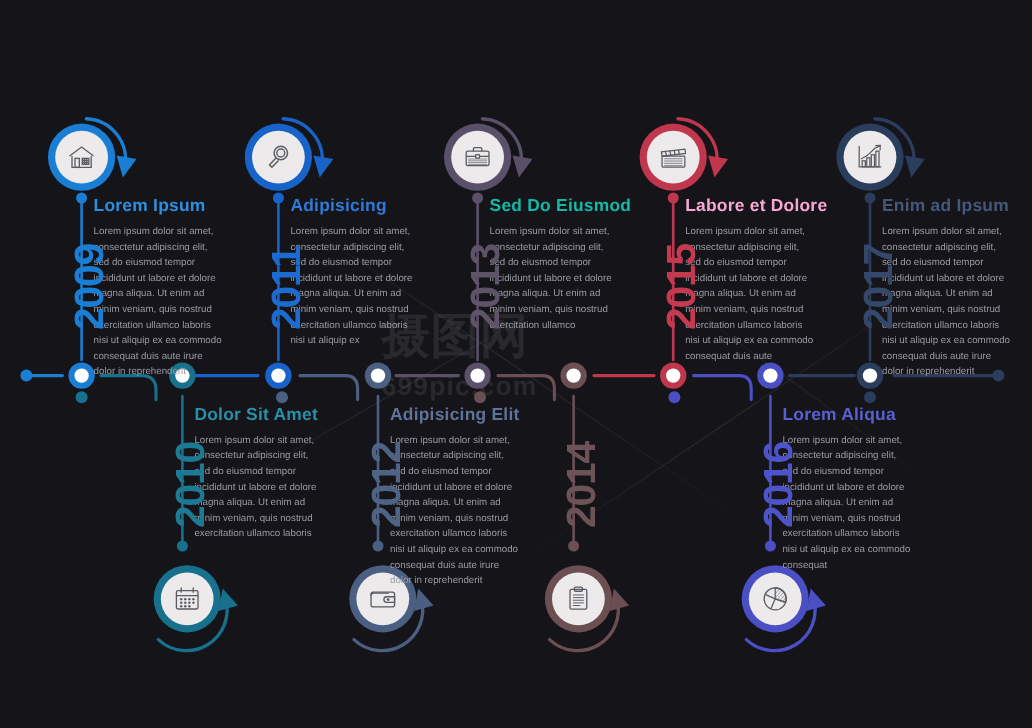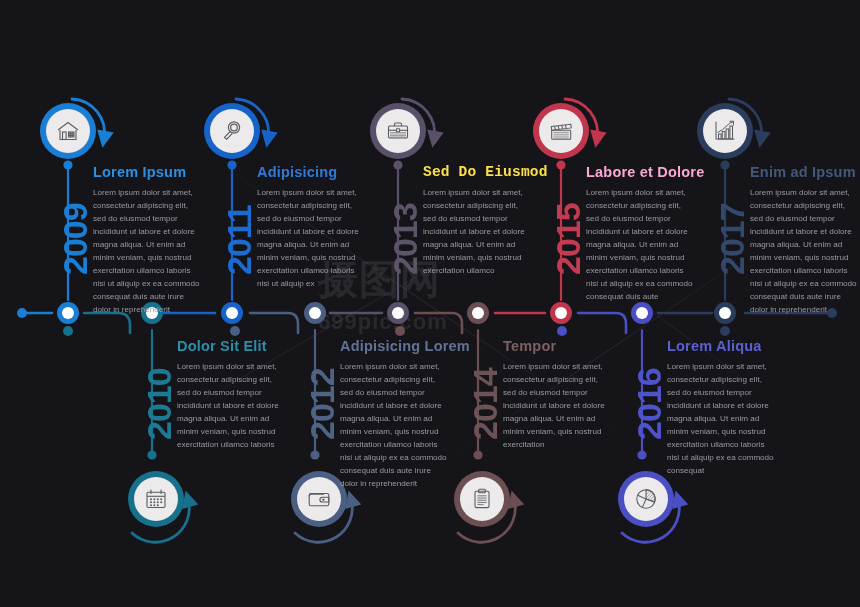--- a/index.html
+++ b/index.html
@@ -14,21 +14,21 @@
   
   .streak{position:absolute;background:linear-gradient(90deg,rgba(255,255,255,0) 0%,rgba(255,255,255,.085) 50%,rgba(255,255,255,0) 100%);height:1px;transform-origin:0 0;pointer-events:none;}
 
   
   .watermark{position:absolute;pointer-events:none;user-select:none;}
   .wm-text{color:rgba(255,255,255,.085);font-weight:700;letter-spacing:1px;}
 
   svg.layer{position:absolute;left:0;top:0;width:860px;height:607px;overflow:visible;}
 
   
-  .entry{position:absolute;margin-left:15px;}
+  .entry{position:absolute;}
   .etitle{
     font-size:14.5px;font-weight:700;letter-spacing:.2px;
     white-space:nowrap;line-height:1;
   }
   .ebody{
     font-size:8.1px;line-height:1.62;color:#9a9aa4;
     font-weight:400;
   }
   .year{
     position:absolute;
@@ -368,53 +368,49 @@
   </div>
   <div class="year" style="left:58px;top:275px;color:#1a7fd4;">2009</div>
 
   <div class="entry" style="left:242px;top:165px;width:108px;">
     <div class="etitle" style="color:#2f7ad8;">Adipisicing</div>
     <div class="ebody" style="margin-top:6px;">Lorem ipsum dolor sit amet, consectetur adipiscing elit, sed do eiusmod tempor incididunt ut labore et dolore magna aliqua. Ut enim ad minim veniam, quis nostrud exercitation ullamco laboris nisi ut aliquip ex</div>
   </div>
   <div class="year" style="left:222px;top:275px;color:#1c6bd0;">2011</div>
 
   <div class="entry" style="left:408px;top:165px;width:108px;">
-    <div class="etitle" style="color:#fde047;font-family:Liberation Mono, monospace;">Sed Do Eiusmod</div>
+    <div class="etitle" style="color:#14b8a6;">Sed Do Eiusmod</div>
     <div class="ebody" style="margin-top:6px;">Lorem ipsum dolor sit amet, consectetur adipiscing elit, sed do eiusmod tempor incididunt ut labore et dolore magna aliqua. Ut enim ad minim veniam, quis nostrud exercitation ullamco</div>
   </div>
   <div class="year" style="left:388px;top:275px;color:#5d5468;">2013</div>
 
   <div class="entry" style="left:571px;top:165px;width:110px;">
     <div class="etitle" style="color:#f9a8d4;">Labore et Dolore</div>
     <div class="ebody" style="margin-top:6px;">Lorem ipsum dolor sit amet, consectetur adipiscing elit, sed do eiusmod tempor incididunt ut labore et dolore magna aliqua. Ut enim ad minim veniam, quis nostrud exercitation ullamco laboris nisi ut aliquip ex ea commodo consequat duis aute</div>
   </div>
   <div class="year" style="left:551px;top:275px;color:#c43a50;">2015</div>
 
   <div class="entry" style="left:735px;top:165px;width:108px;">
     <div class="etitle" style="color:#44587a;">Enim ad Ipsum</div>
     <div class="ebody" style="margin-top:6px;">Lorem ipsum dolor sit amet, consectetur adipiscing elit, sed do eiusmod tempor incididunt ut labore et dolore magna aliqua. Ut enim ad minim veniam, quis nostrud exercitation ullamco laboris nisi ut aliquip ex ea commodo consequat duis aute irure dolor in reprehenderit</div>
   </div>
   <div class="year" style="left:715px;top:275px;color:#33486a;">2017</div>
 
   <div class="entry" style="left:162px;top:339px;width:108px;">
-    <div class="etitle" style="color:#2a8fa8;">Dolor Sit Elit</div>
+    <div class="etitle" style="color:#2a8fa8;">Dolor Sit Amet</div>
     <div class="ebody" style="margin-top:6px;">Lorem ipsum dolor sit amet, consectetur adipiscing elit, sed do eiusmod tempor incididunt ut labore et dolore magna aliqua. Ut enim ad minim veniam, quis nostrud exercitation ullamco laboris</div>
   </div>
   <div class="year" style="left:142px;top:440px;color:#1d7a94;">2010</div>
 
   <div class="entry" style="left:325px;top:339px;width:108px;">
-    <div class="etitle" style="color:#5f7399;">Adipisicing Lorem</div>
+    <div class="etitle" style="color:#5f7399;">Adipisicing Elit</div>
     <div class="ebody" style="margin-top:6px;">Lorem ipsum dolor sit amet, consectetur adipiscing elit, sed do eiusmod tempor incididunt ut labore et dolore magna aliqua. Ut enim ad minim veniam, quis nostrud exercitation ullamco laboris nisi ut aliquip ex ea commodo consequat duis aute irure dolor in reprehenderit</div>
   </div>
   <div class="year" style="left:305px;top:440px;color:#4f6party;color:#4f6384;">2012</div>
 
-  <div class="entry" style="left:488px;top:339px;width:108px;">
-    <div class="etitle" style="color:#7d6063;">Tempor</div>
-    <div class="ebody" style="margin-top:6px;">Lorem ipsum dolor sit amet, consectetur adipiscing elit, sed do eiusmod tempor incididunt ut labore et dolore magna aliqua. Ut enim ad minim veniam, quis nostrud exercitation</div>
-  </div>
   <div class="year" style="left:468px;top:440px;color:#6e5356;">2014</div>
 
   <div class="entry" style="left:652px;top:339px;width:110px;">
     <div class="etitle" style="color:#5a60d0;">Lorem Aliqua</div>
     <div class="ebody" style="margin-top:6px;">Lorem ipsum dolor sit amet, consectetur adipiscing elit, sed do eiusmod tempor incididunt ut labore et dolore magna aliqua. Ut enim ad minim veniam, quis nostrud exercitation ullamco laboris nisi ut aliquip ex ea commodo consequat</div>
   </div>
   <div class="year" style="left:632px;top:440px;color:#4d53c8;">2016</div>
 
 </div>
 

